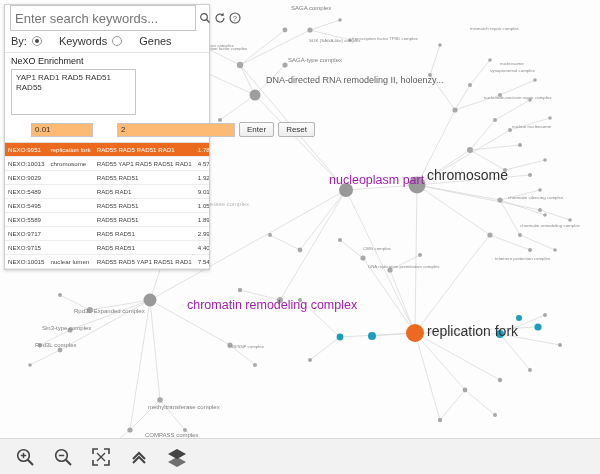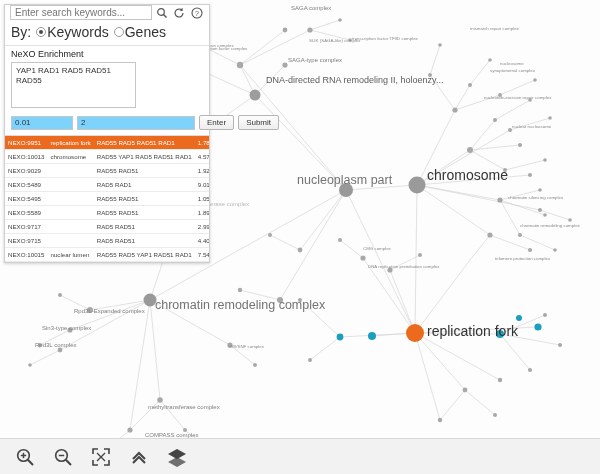--- a/index.html
+++ b/index.html
@@ -31,21 +31,21 @@
   }
   .net-label {
     position: absolute;
     color: #4a4a4a;
     white-space: nowrap;
     pointer-events: none;
   }
   .net-label.tiny { font-size: 4.4px; color: #8a8a8a; }
   .net-label.small { font-size: 6px; color: #7d7d7d; }
   .net-label.med { font-size: 9px; color: #5c5c5c; }
-  .net-label.big { font-size: 12.5px; color: #737373; }
+  .net-label.big { font-size: 12.5px; color: #a21caf; margin-left: 32px; }
   .net-label.xbig { font-size: 14px; color: #333333; }
   .net-label.fade { color: #b9b9b9; }
 
   
   #panel {
     position: absolute;
     left: 4px;
     top: 4px;
     width: 204px;
     background: #ffffff;
@@ -61,24 +61,24 @@
     color: #222;
   }
   .search-row {
     display: flex;
     align-items: center;
     padding: 0 5px 4px 5px;
     gap: 3px;
   }
   #search-input {
     flex: 1;
-    height: 15px;
+    height: 26px;
     border: 1px solid #c6c6c6;
     background: #fff;
-    font-size: 10px;
+    font-size: 13px;
     color: #9b9b9b;
     padding: 0 4px;
     box-sizing: border-box;
     font-family: "Liberation Sans", sans-serif;
   }
   .icon-btn {
     width: 15px;
     height: 15px;
     display: flex;
     align-items: center;
@@ -87,27 +87,27 @@
     background: transparent;
     cursor: pointer;
   }
   .icon-btn svg { display: block; }
 
   .radio-row {
     display: flex;
     align-items: center;
     gap: 5px;
     padding: 0 6px 5px 6px;
-    font-size: 14px;
+    font-size: 11px;
     color: #333;
   }
   .radio {
     display: inline-flex;
     align-items: center;
-    gap: 1px;
+    gap: 17px;
     cursor: pointer;
   }
   .radio .dot {
     width: 8px;
     height: 8px;
     border-radius: 50%;
     border: 1px solid #9a9a9a;
     background: #fff;
     display: inline-block;
     position: relative;
@@ -142,26 +142,27 @@
   }
   .params-row {
     display: flex;
     align-items: center;
     gap: 4px;
     padding: 0 6px 5px 6px;
   }
   .param-field {
     height: 14px;
     border: 1px solid #c6c6c6;
-    background: #7dd3fc;
+    background: #fdba74;
     font-size: 8px;
     color: #333;
     padding: 0 3px;
     box-sizing: border-box;
     font-family: "Liberation Sans", sans-serif;
+    margin-left: 20px;
   }
   #pval-field { width: 62px; }
   #count-field { flex: 1; }
   .btn {
     height: 15px;
     padding: 0 7px;
     font-size: 8px;
     border: 1px solid #b5b5b5;
     border-radius: 2px;
     background: linear-gradient(#fdfdfd, #ededed);
@@ -476,21 +477,21 @@
       </span>
     </div>
 
     <div class="section-head">NeXO Enrichment</div>
     <textarea id="term-box" style="">YAP1 RAD1 RAD5 RAD51 RAD55</textarea>
 
     <div class="params-row">
       <input id="pval-field" class="param-field" type="text" value="0.01" style="">
       <input id="count-field" class="param-field" type="text" value="2" style="">
       <button class="btn">Enter</button>
-      <button class="btn">Submit</button>
+      <button class="btn">Reset</button>
     </div>
 
     <div id="results">
       <table id="results-table">
         <tbody>
           <tr class="selected">
             <td class="col-id">NEXO:9951</td>
             <td class="col-name">replication fork</td>
             <td class="col-genes">RAD55 RAD5 RAD51 RAD1</td>
             <td class="col-p">1.789e-5</td>

